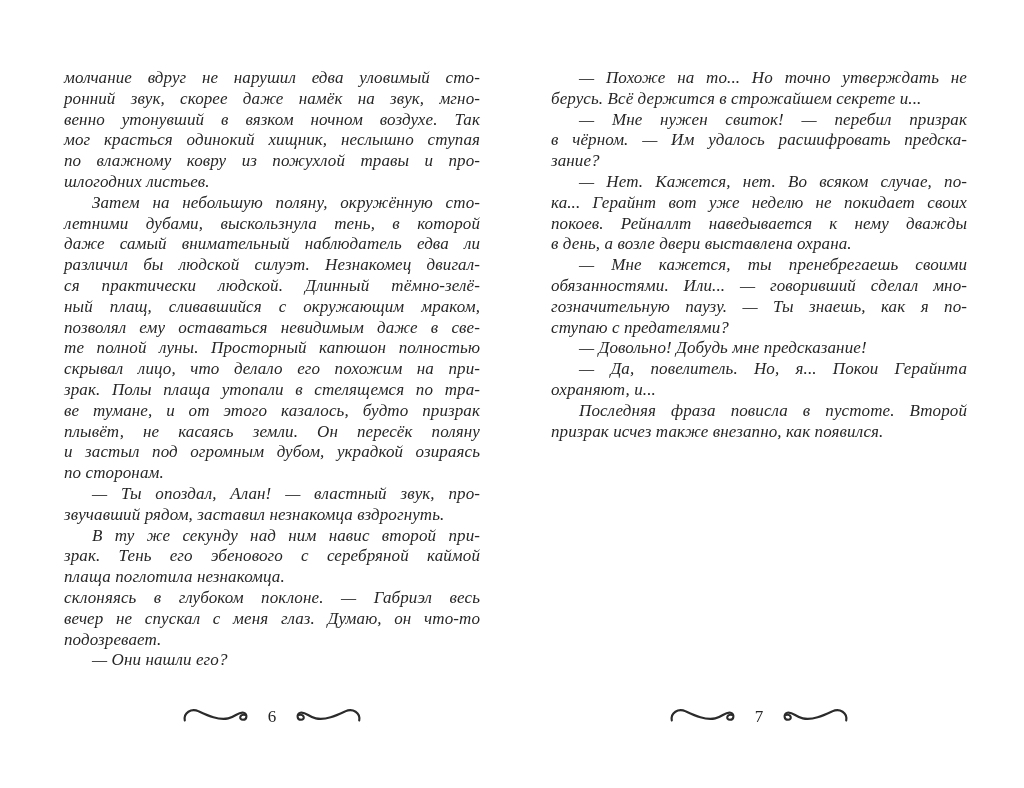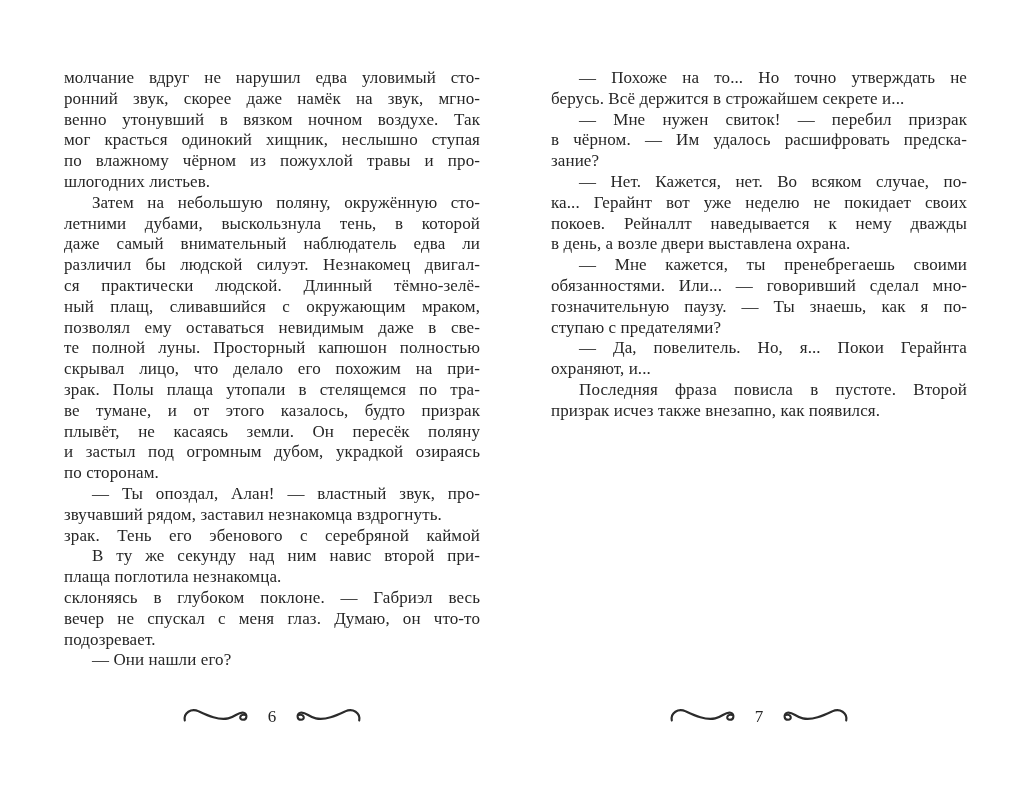--- a/index.html
+++ b/index.html
@@ -29,21 +29,21 @@
   #page-left  { left: 64px; }
   #page-right { left: 551px; }
   .text-block {
     position: absolute;
     top: 68px;
     left: 0;
     width: 416px;
     font-size: 17px;
     line-height: 20.8px;
   }
-  .para { margin: 0; padding: 0; }
+  .para { margin: 0; padding: 0; font-style: italic; }
   .line {
     text-align: justify;
     text-align-last: justify;
     white-space: normal;
     letter-spacing: 0.1px;
   }
   .line.lastline { text-align-last: left; }
   .line.indent   { padding-left: 28px; }
   .footer {
     position: absolute;
@@ -69,21 +69,21 @@
 
 <div class="book-spread">
 
   <section class="page" id="page-left">
     <div class="text-block">
         <div class="para">
           <div class="line">молчание вдруг не нарушил едва уловимый сто-</div>
           <div class="line">ронний звук, скорее даже намёк на звук, мгно-</div>
           <div class="line">венно утонувший в вязком ночном воздухе. Так</div>
           <div class="line">мог красться одинокий хищник, неслышно ступая</div>
-          <div class="line">по влажному чёрном из пожухлой травы и про-</div>
+          <div class="line">по влажному ковру из пожухлой травы и про-</div>
           <div class="line lastline">шлогодних листьев.</div>
         </div>
         <div class="para">
           <div class="line indent">Затем на небольшую поляну, окружённую сто-</div>
           <div class="line">летними дубами, выскользнула тень, в которой</div>
           <div class="line">даже самый внимательный наблюдатель едва ли</div>
           <div class="line">различил бы людской силуэт. Незнакомец двигал-</div>
           <div class="line">ся практически людской. Длинный тёмно-зелё-</div>
           <div class="line">ный плащ, сливавшийся с окружающим мраком,</div>
           <div class="line">позволял ему оставаться невидимым даже в све-</div>
@@ -93,22 +93,22 @@
           <div class="line">ве тумане, и от этого казалось, будто призрак</div>
           <div class="line">плывёт, не касаясь земли. Он пересёк поляну</div>
           <div class="line">и застыл под огромным дубом, украдкой озираясь</div>
           <div class="line lastline">по сторонам.</div>
         </div>
         <div class="para">
           <div class="line indent">— Ты опоздал, Алан! — властный звук, про-</div>
           <div class="line lastline">звучавший рядом, заставил незнакомца вздрогнуть.</div>
         </div>
         <div class="para">
+          <div class="line indent">В ту же секунду над ним навис второй при-</div>
           <div class="line">зрак. Тень его эбенового с серебряной каймой</div>
-          <div class="line indent">В ту же секунду над ним навис второй при-</div>
           <div class="line lastline">плаща поглотила незнакомца.</div>
         </div>
         <div class="para">
           <div class="line">склоняясь в глубоком поклоне. — Габриэл весь</div>
           <div class="line">вечер не спускал с меня глаз. Думаю, он что-то</div>
           <div class="line lastline">подозревает.</div>
         </div>
         <div class="para">
           <div class="line indent lastline">— Они нашли его?</div>
         </div>
@@ -145,20 +145,23 @@
           <div class="line">покоев. Рейналлт наведывается к нему дважды</div>
           <div class="line lastline">в день, а возле двери выставлена охрана.</div>
         </div>
         <div class="para">
           <div class="line indent">— Мне кажется, ты пренебрегаешь своими</div>
           <div class="line">обязанностями. Или... — говоривший сделал мно-</div>
           <div class="line">гозначительную паузу. — Ты знаешь, как я по-</div>
           <div class="line lastline">ступаю с предателями?</div>
         </div>
         <div class="para">
+          <div class="line indent lastline">— Довольно! Добудь мне предсказание!</div>
+        </div>
+        <div class="para">
           <div class="line indent">— Да, повелитель. Но, я... Покои Герайнта</div>
           <div class="line lastline">охраняют, и...</div>
         </div>
         <div class="para">
           <div class="line indent">Последняя фраза повисла в пустоте. Второй</div>
           <div class="line lastline">призрак исчез также внезапно, как появился.</div>
         </div>
       </div>
     <div class="footer">
       <span class="flourish">

